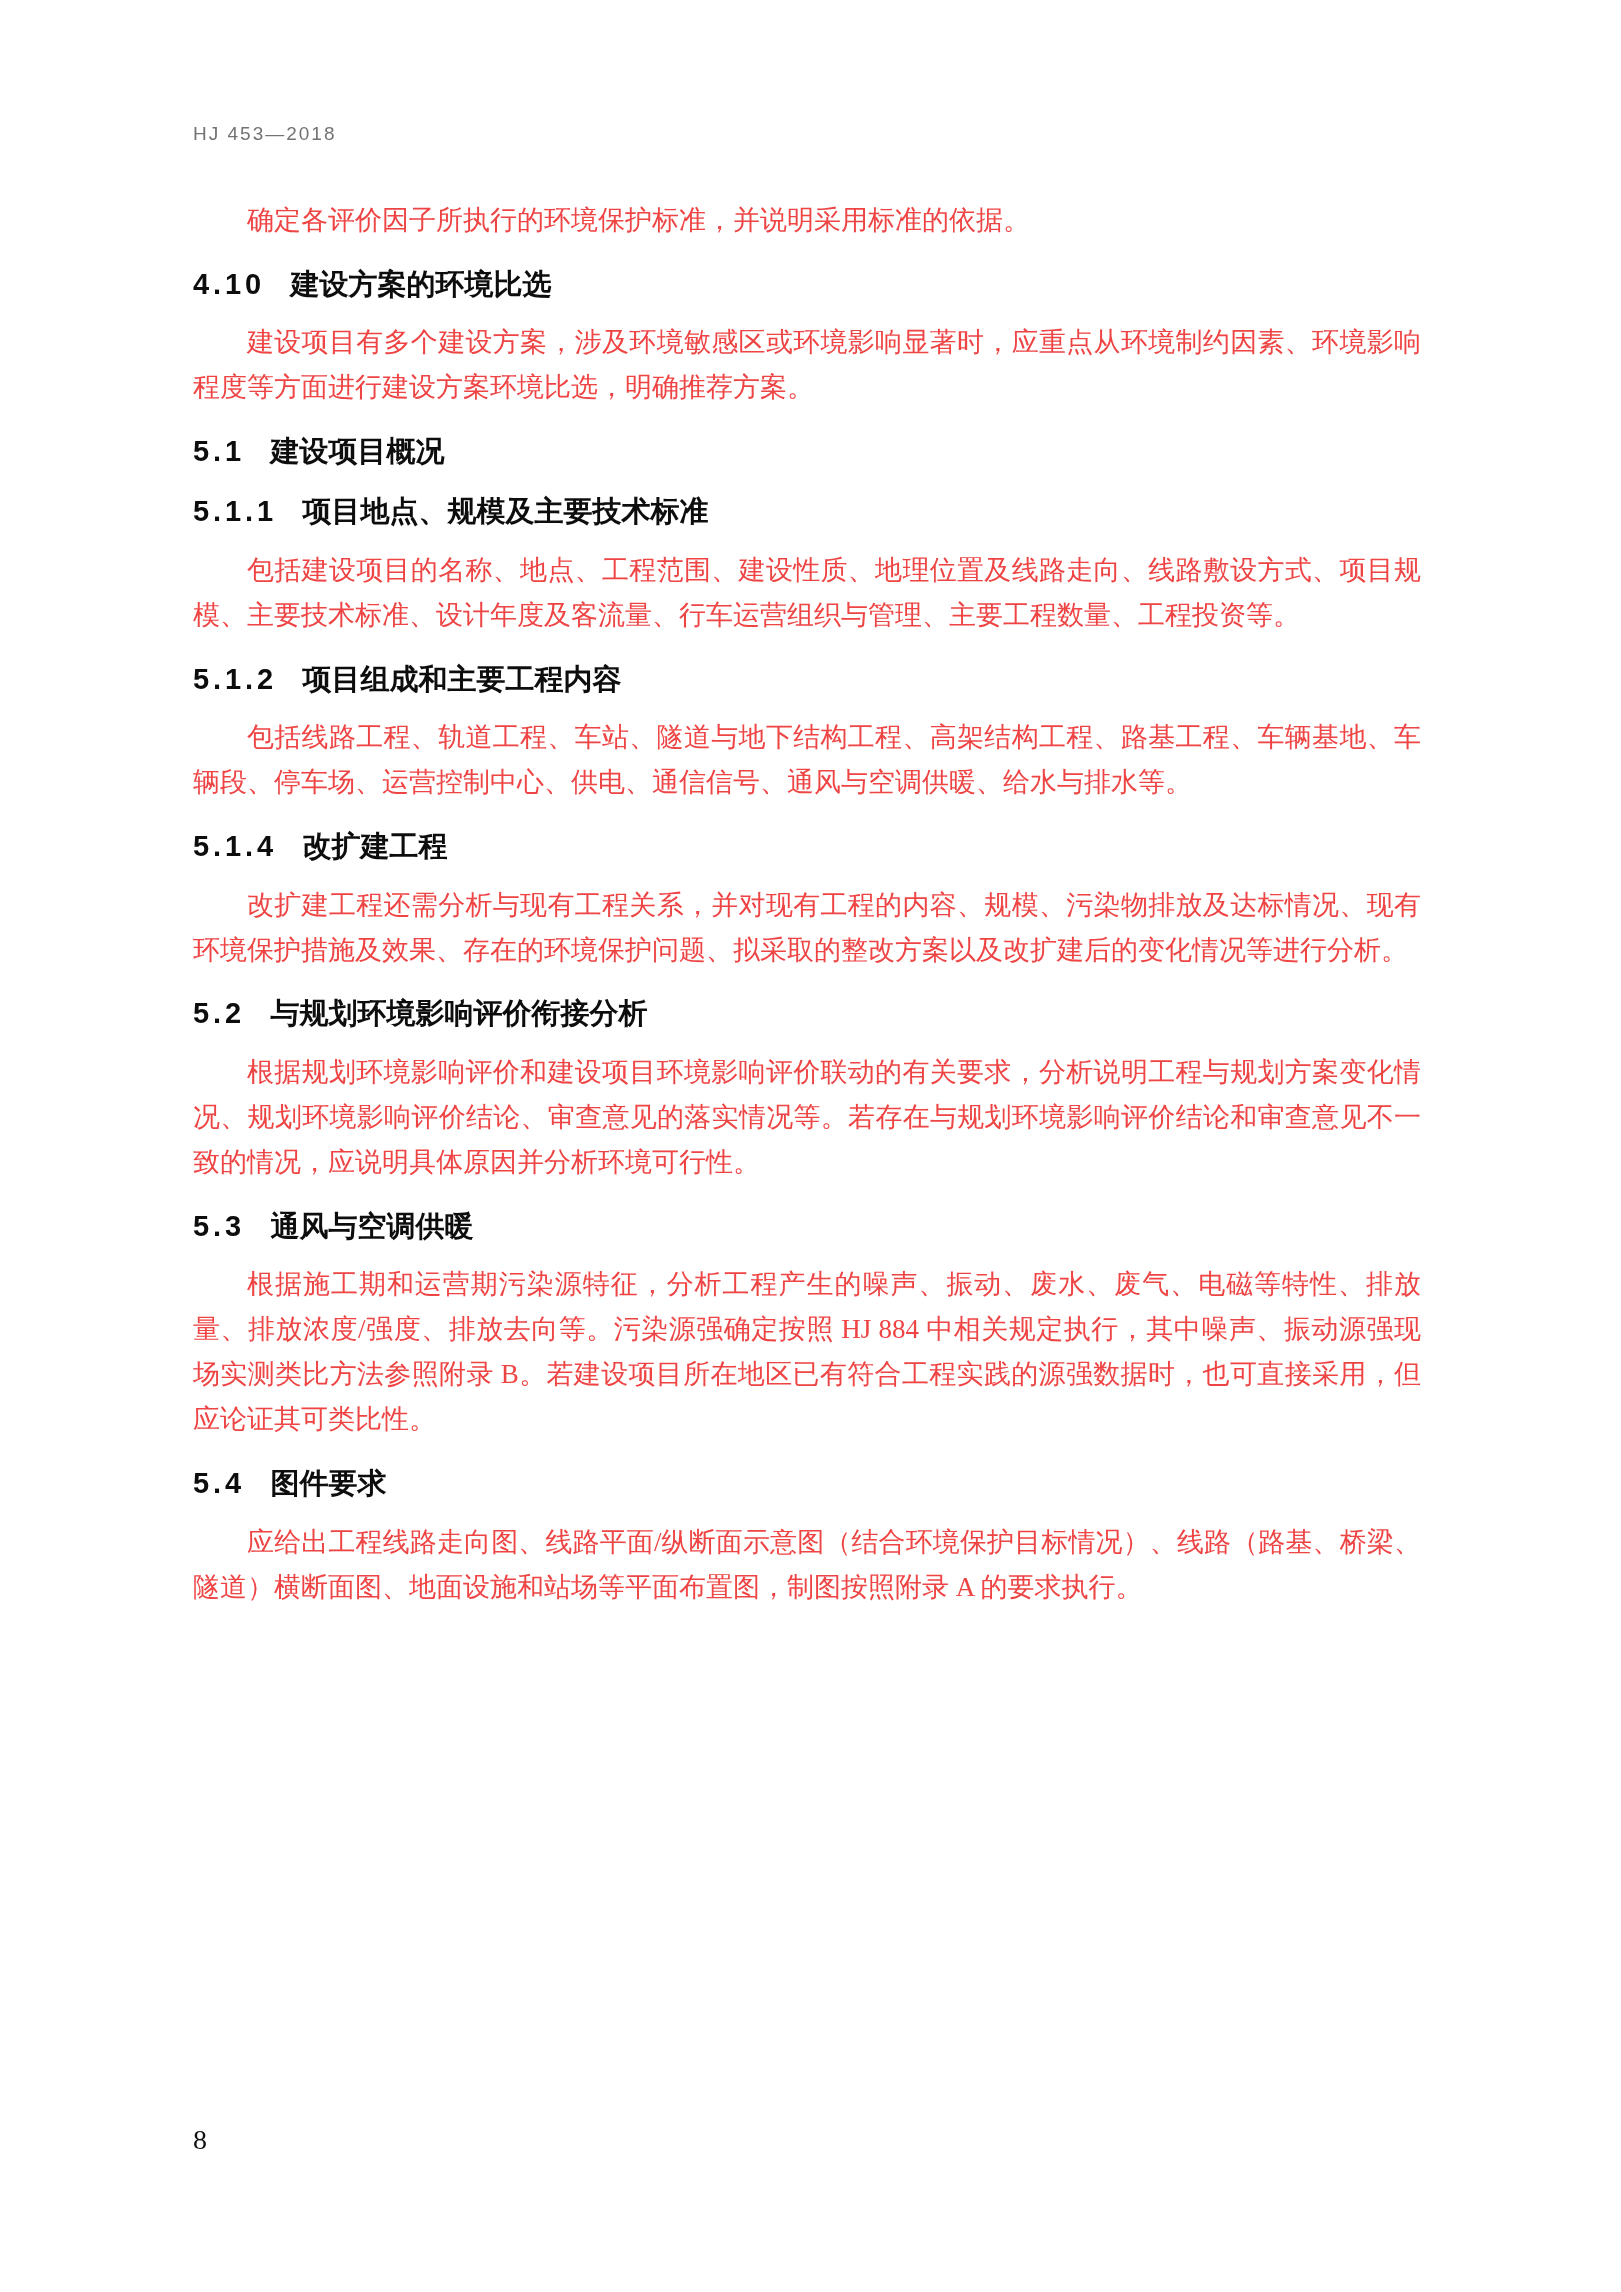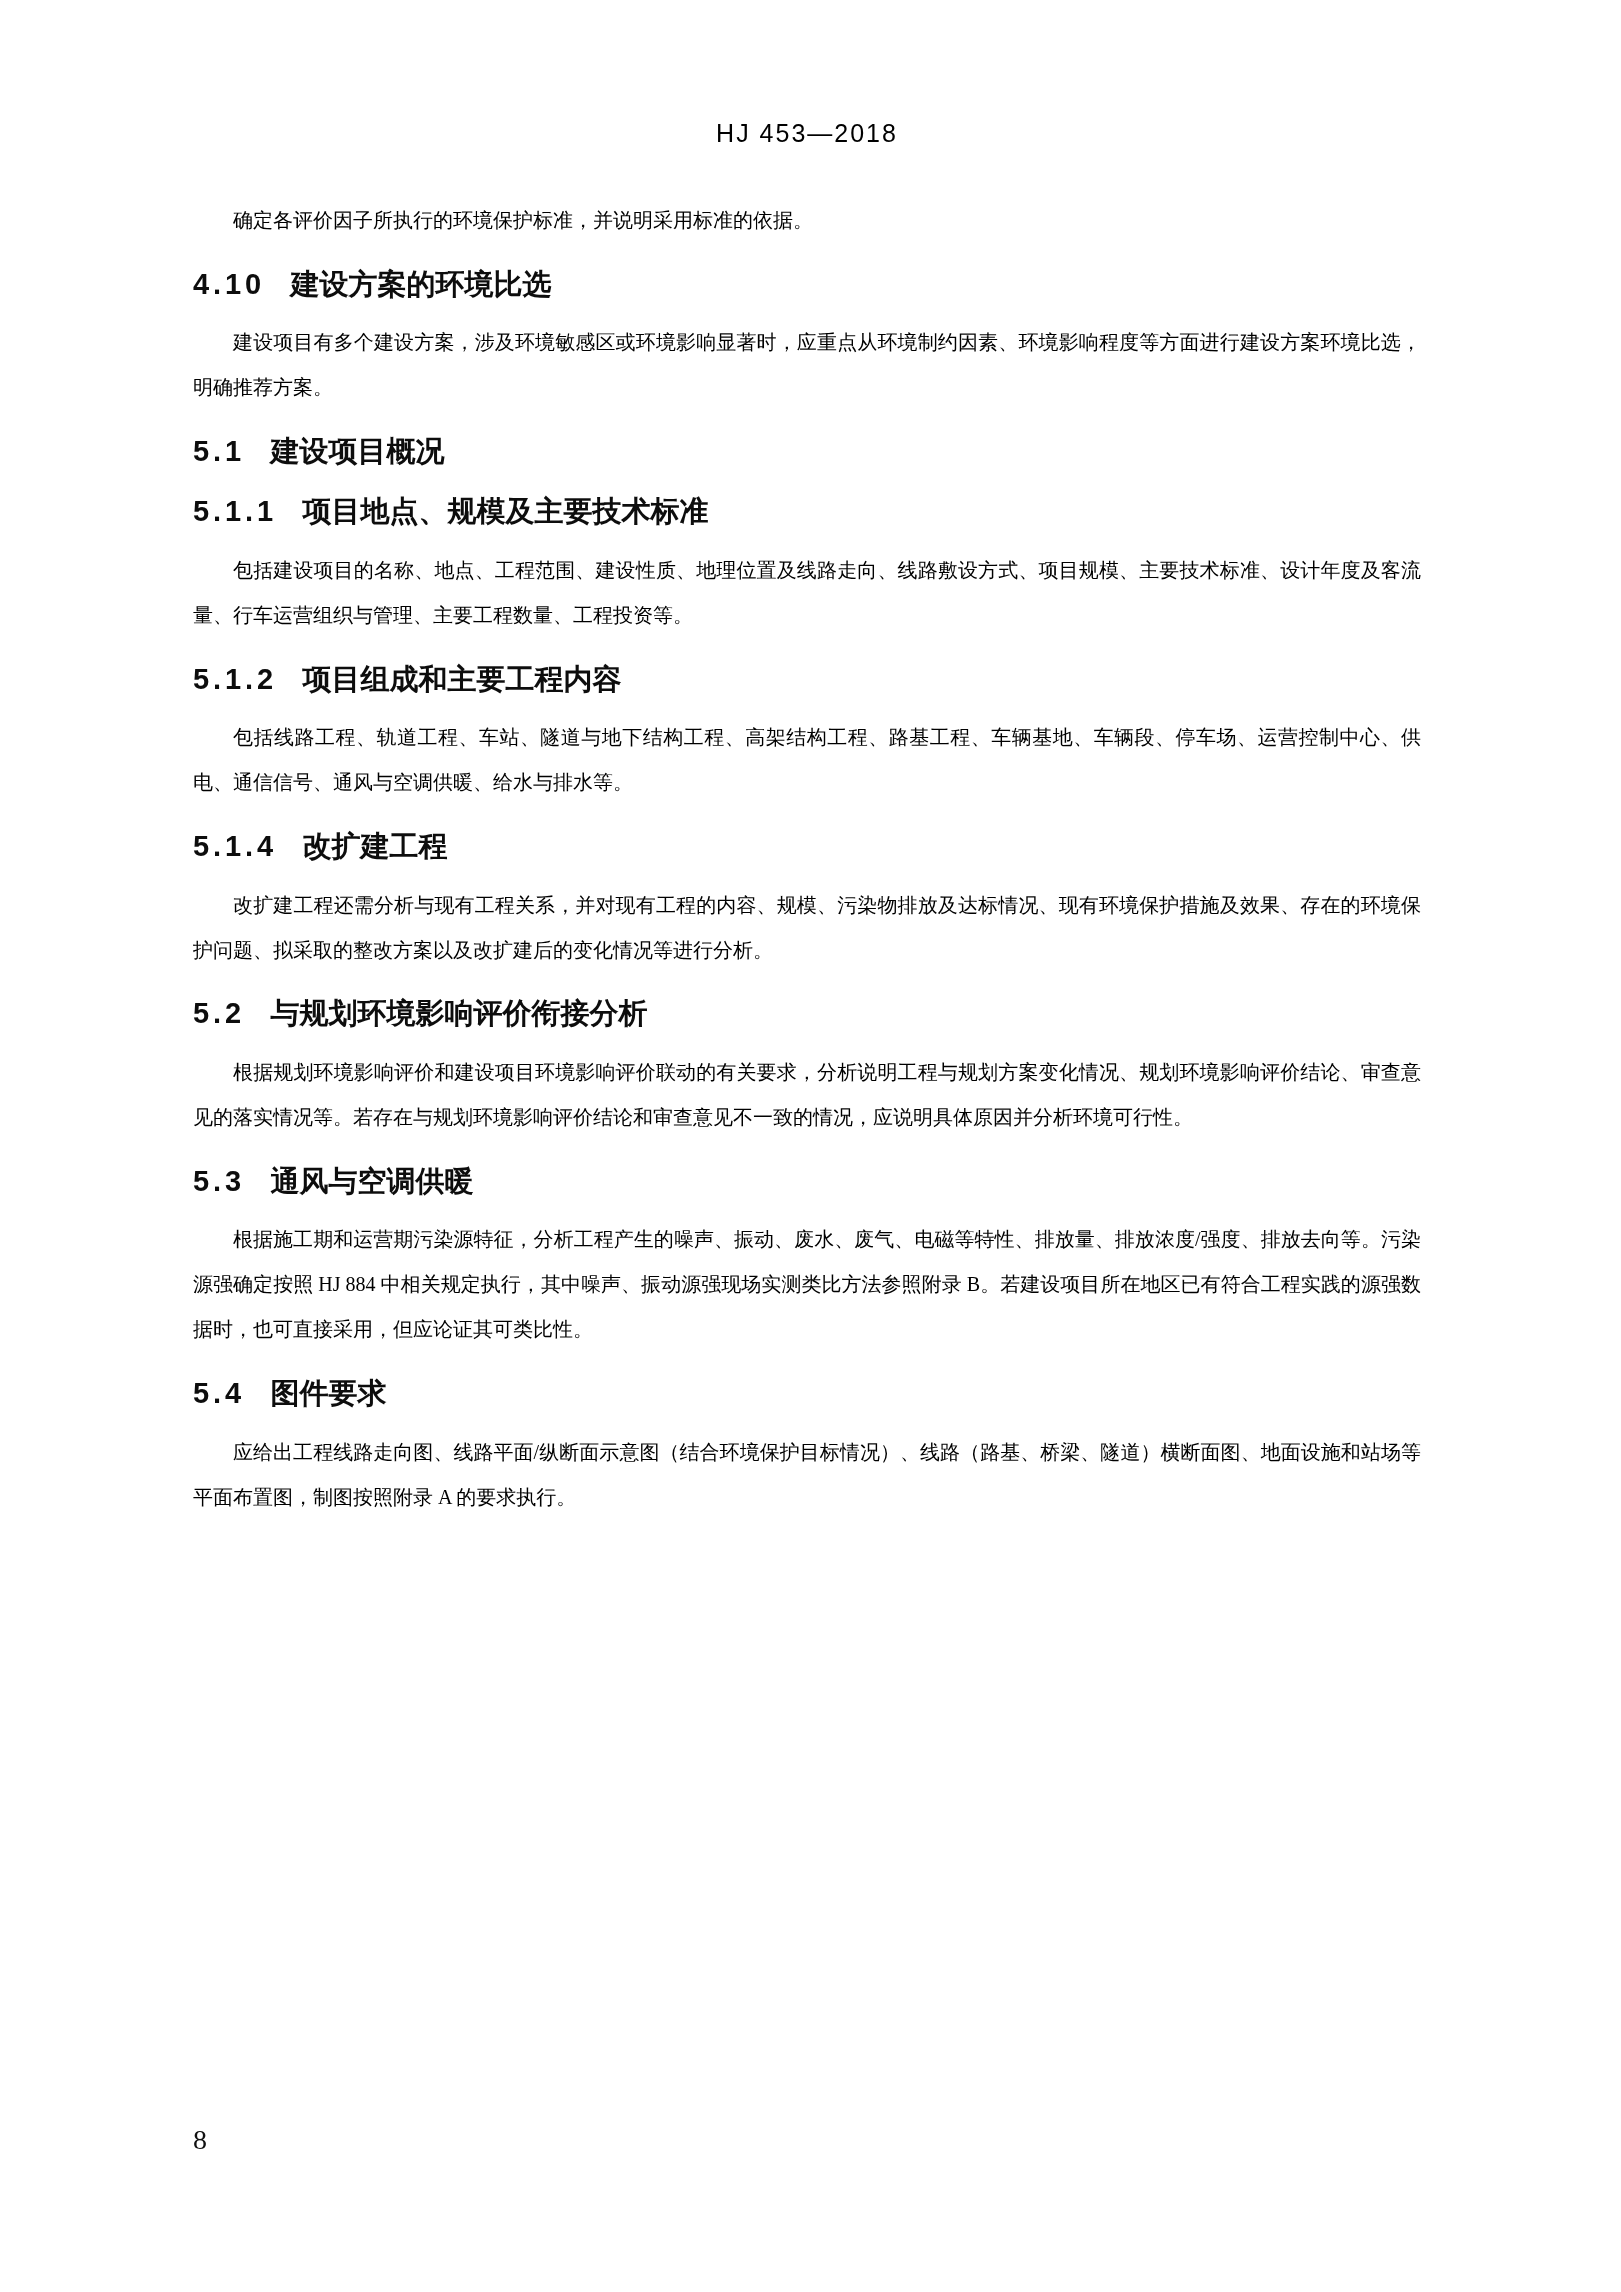--- a/index.html
+++ b/index.html
@@ -17,26 +17,25 @@
     overflow: hidden;
   }
   .content {
     position: absolute;
     left: 193px;
     top: 118px;
     width: 1228px;
   }
   .doc-header {
     font-family: "Liberation Sans", sans-serif;
-    font-size: 25px;
+    font-size: 19px;
     line-height: 31px;
     letter-spacing: 2px;
-    color: #000000;
+    color: #737373;
     margin: 0 0 49px 0;
-    text-align: center;
   }
   h1.chapter, h2.section {
     font-family: "Liberation Sans", sans-serif;
     font-weight: bold;
     font-size: 29px;
     line-height: 39px;
     color: #0d0d0d;
     margin: 21.6px 0 16.7px 0;
   }
   h1.chapter {
@@ -45,26 +44,26 @@
   .sec-num {
     display: inline-block;
     letter-spacing: 3.9px;
     margin-right: 25.5px;
   }
   h1.chapter .sec-num {
     margin-right: 33px;
   }
   p.body-para {
     font-family: "Liberation Serif", serif;
-    font-size: 20px;
+    font-size: 27px;
     line-height: 45px;
     text-align: justify;
     text-indent: 2em;
     margin: 0 0 3.9px 0;
-    color: #000000;
+    color: #ef4444;
     word-break: break-all;
   }
   .page-number {
     position: absolute;
     left: 193px;
     top: 2125px;
     font-family: "Liberation Serif", serif;
     font-size: 28px;
     line-height: 29px;
     color: #111;

